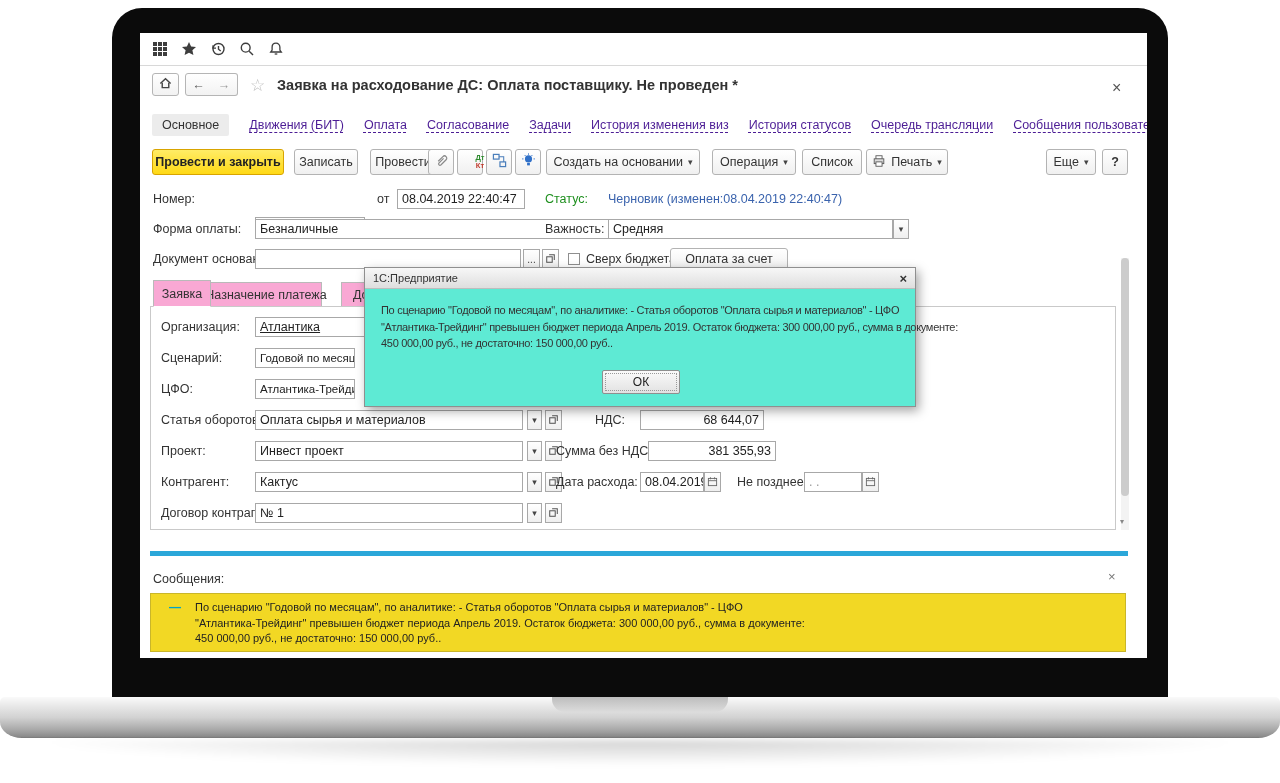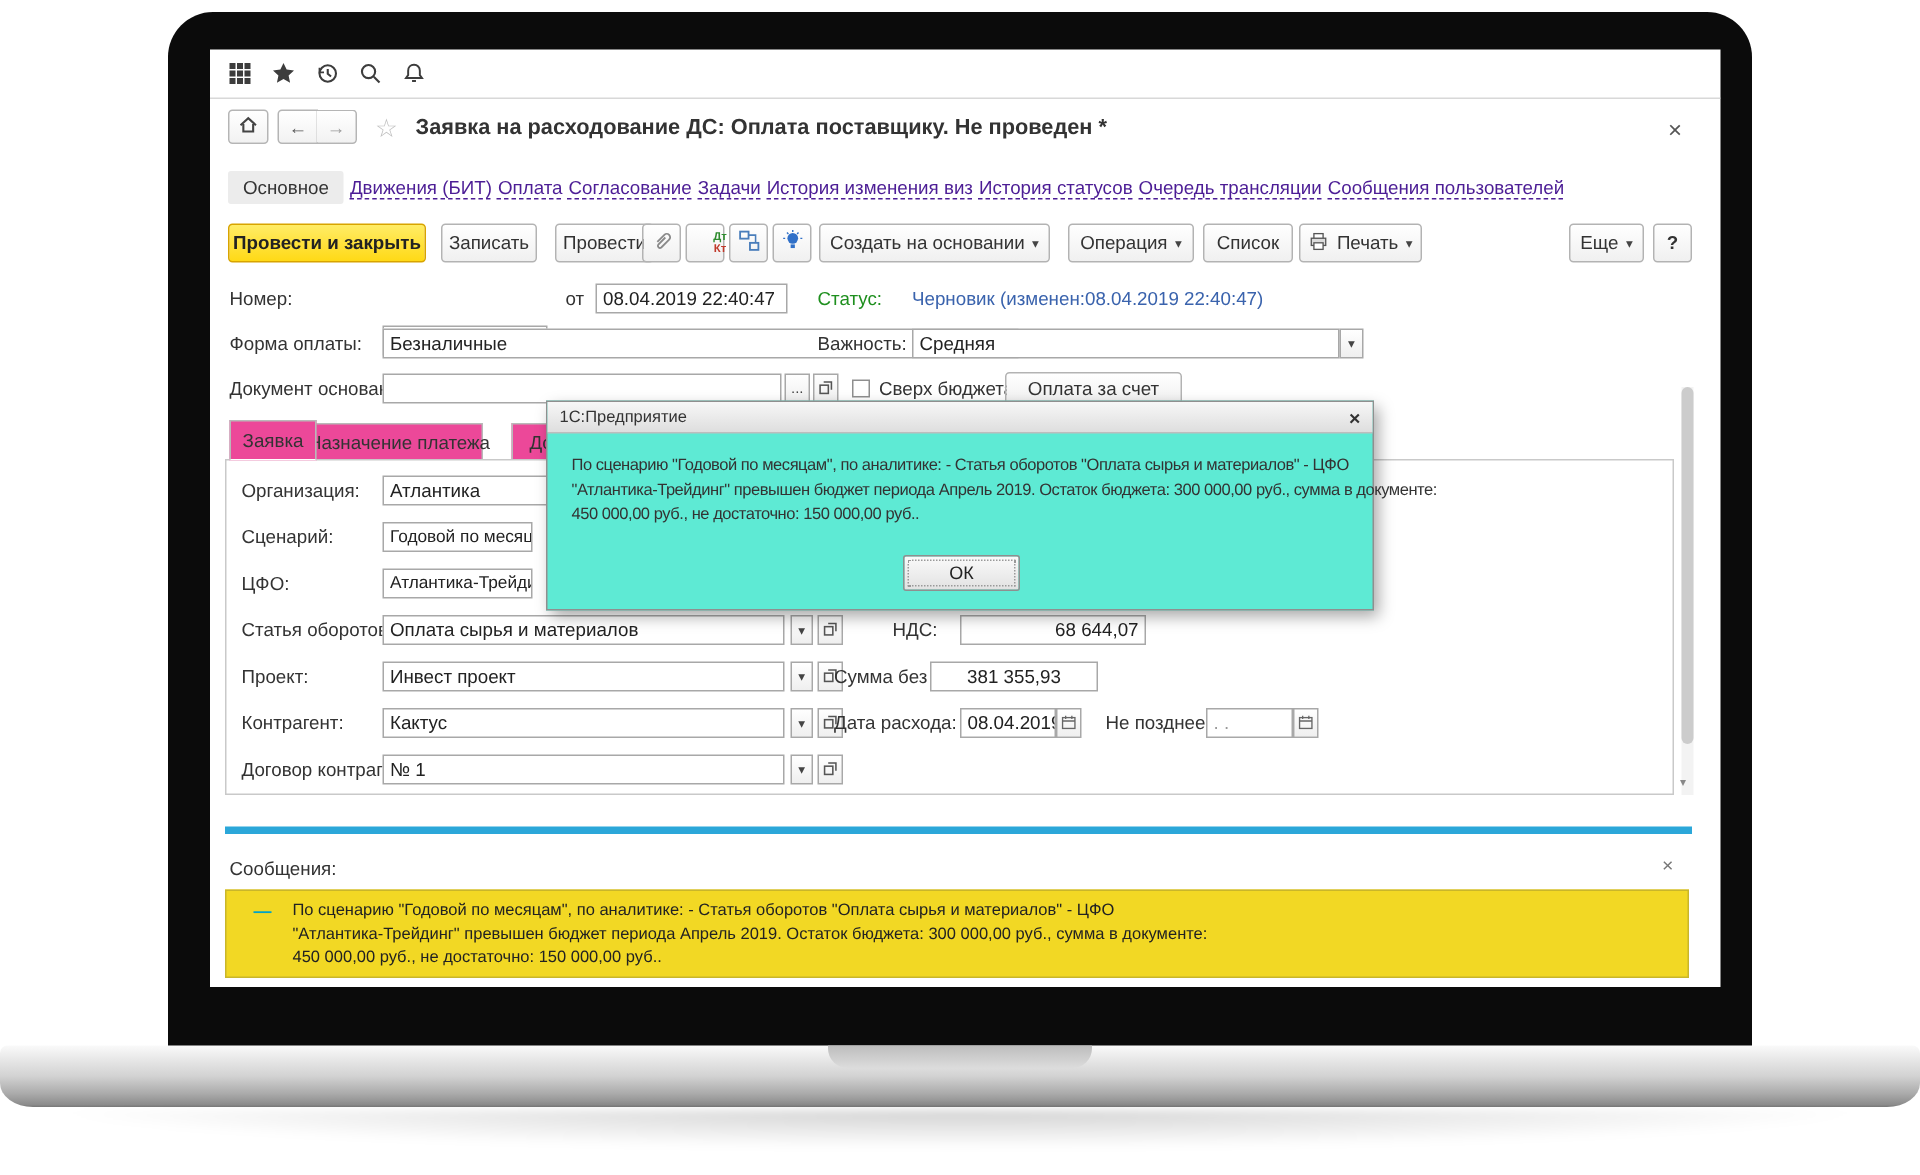--- a/index.html
+++ b/index.html
@@ -25,39 +25,39 @@
 
   .topbar { left:0; top:0; width:100%; height:33px; border-bottom:1px solid #d8d8d8;
             display:flex; align-items:center; gap:13px; padding-left:12px; }
   .topbar svg { display:block; }
 
   .tbtn { border:1px solid #b5b5b5; border-radius:3px; background:linear-gradient(#fff,#f2f2f2);
           display:flex; align-items:center; justify-content:center; }
 
   .title-text { font-size:14.5px; font-weight:bold; color:#333; white-space:nowrap; }
 
-  .ntabs { left:12px; top:80px; display:flex; gap:4px; align-items:center; height:24px; }
+  .ntabs { left:12px; top:80px; display:flex; gap:20px; align-items:center; height:24px; }
   .ntab  { color:#4c1d95; text-decoration:underline; text-decoration-style:dashed;
            text-underline-offset:3px; text-decoration-thickness:1px; white-space:nowrap; cursor:pointer; }
   .ntab.active { color:#333; text-decoration:none; background:#ececec; padding:4px 10px; border-radius:2px; }
 
   .btn { height:26px; border:1px solid #b3b3b3; border-radius:3px;
          background:linear-gradient(#fff,#f0f0f0); color:#333; font-size:12.5px;
          display:flex; align-items:center; justify-content:center; gap:5px; white-space:nowrap; }
   .btn-yellow { background:linear-gradient(#ffec66,#ffd916); border:1px solid #d8a400; font-weight:bold; color:#222; }
   .caret { font-size:9px; color:#444; }
 
   .lbl { height:20px; line-height:20px; white-space:nowrap; color:#333; }
   .inp { height:20px; line-height:18px; border:1px solid #a8a8a8; background:#fff;
          padding:0 4px; font-size:12.5px; color:#222; white-space:nowrap; overflow:hidden; }
   .inp.num { text-align:right; }
   .sq  { height:20px; border:1px solid #a8a8a8; background:linear-gradient(#fff,#efefef);
          display:flex; align-items:center; justify-content:center; font-size:9px; color:#444; }
 
-  .itab { height:25px; border:1px solid #b9b9b9; background:#ec4899; display:flex; align-items:center;
+  .itab { height:25px; border:1px solid #b9b9b9; background:#f9a8d4; display:flex; align-items:center;
           justify-content:center; font-size:12.5px; padding:0 24px; white-space:nowrap; }
   .itab.active { height:27px; border-bottom:1px solid #fff; z-index:3; }
 
   .groupbox { border:1px solid #c9c9c9; background:#fff; }
 
   .divider { background:#2ba7d9; }
   .msgbox  { background:#f2d824; border:1px solid #c9b62a; }
   .msgline { display:block; white-space:nowrap; font-size:11px; line-height:15.5px; color:#222; }
 
   .dialog { border:1px solid #8f8f8f; background:#5eead4; box-shadow:3px 4px 10px rgba(0,0,0,0.35); z-index:10; }
@@ -262,21 +262,21 @@
   <div class="abs lbl" style="left:446px; top:216px;">Сверх бюджета</div>
   <div class="abs btn" style="left:530px; top:215px; width:118px; height:22px;">Оплата за счет</div>
 
   <div class="abs itab active" style="left:13px; top:247px; width:58px;">Заявка</div>
   <div class="abs itab" style="left:70px; top:249px; width:112px;">Назначение платежа</div>
   <div class="abs itab" style="left:201px; top:249px; width:100px;">Дополнитель</div>
 
   <div class="abs groupbox" style="left:10px; top:273px; width:966px; height:224px;"></div>
 
   <div class="abs lbl" style="left:21px; top:284px;">Организация:</div>
-  <div class="abs inp" style="left:115px; top:284px; width:116px;">Атлантика</div>
+  <div class="abs inp" style="left:115px; top:284px; width:116px;text-decoration:underline;">Атлантика</div>
 
   <div class="abs lbl" style="left:21px; top:315px;">Сценарий:</div>
   <div class="abs inp" style="left:115px; top:315px; width:100px; font-size:11.5px;">Годовой по месяцам</div>
 
   <div class="abs lbl" style="left:21px; top:346px;">ЦФО:</div>
   <div class="abs inp" style="left:115px; top:346px; width:100px; font-size:11.5px;">Атлантика-Трейдинг</div>
 
   <div class="abs lbl" style="left:21px; top:377px;">Статья оборотов:</div>
   <div class="abs inp" style="left:115px; top:377px; width:268px;">Оплата сырья и материалов</div>
   <div class="abs sq" style="left:387px; top:377px; width:15px;">
@@ -322,21 +322,21 @@
     <span><svg width="11" height="11" viewBox="0 0 16 16" fill="none" stroke="#555" stroke-width="1.5">
           <rect x="2.5" y="5.5" width="8" height="8"></rect>
           <path d="M6 2.5h7.5V10"></path>
         </svg></span>
   </div>
 
   <div class="abs lbl" style="left:455px; top:377px;">НДС:</div>
   <div class="abs inp num" style="left:500px; top:377px; width:124px;">68 644,07</div>
 
   <div class="abs lbl" style="left:416px; top:408px;">Сумма без НДС:</div>
-  <div class="abs inp num" style="left:480px; top:408px; width:112px;text-align:center;">381 355,93</div>
+  <div class="abs inp num" style="left:508px; top:408px; width:128px;">381 355,93</div>
 
   <div class="abs lbl" style="left:416px; top:439px;">Дата расхода:</div>
   <div class="abs inp" style="left:500px; top:439px; width:64px;">08.04.2019</div>
   <div class="abs sq" style="left:564px; top:439px; width:17px;">
     <span>
       <svg width="11" height="11" viewBox="0 0 16 16" fill="none" stroke="#666" stroke-width="1.3">
           <rect x="2" y="3.5" width="12" height="10.5"></rect>
           <path d="M2 6.8h12"></path>
           <path d="M5 1.8v3M11 1.8v3"></path>
         </svg>

